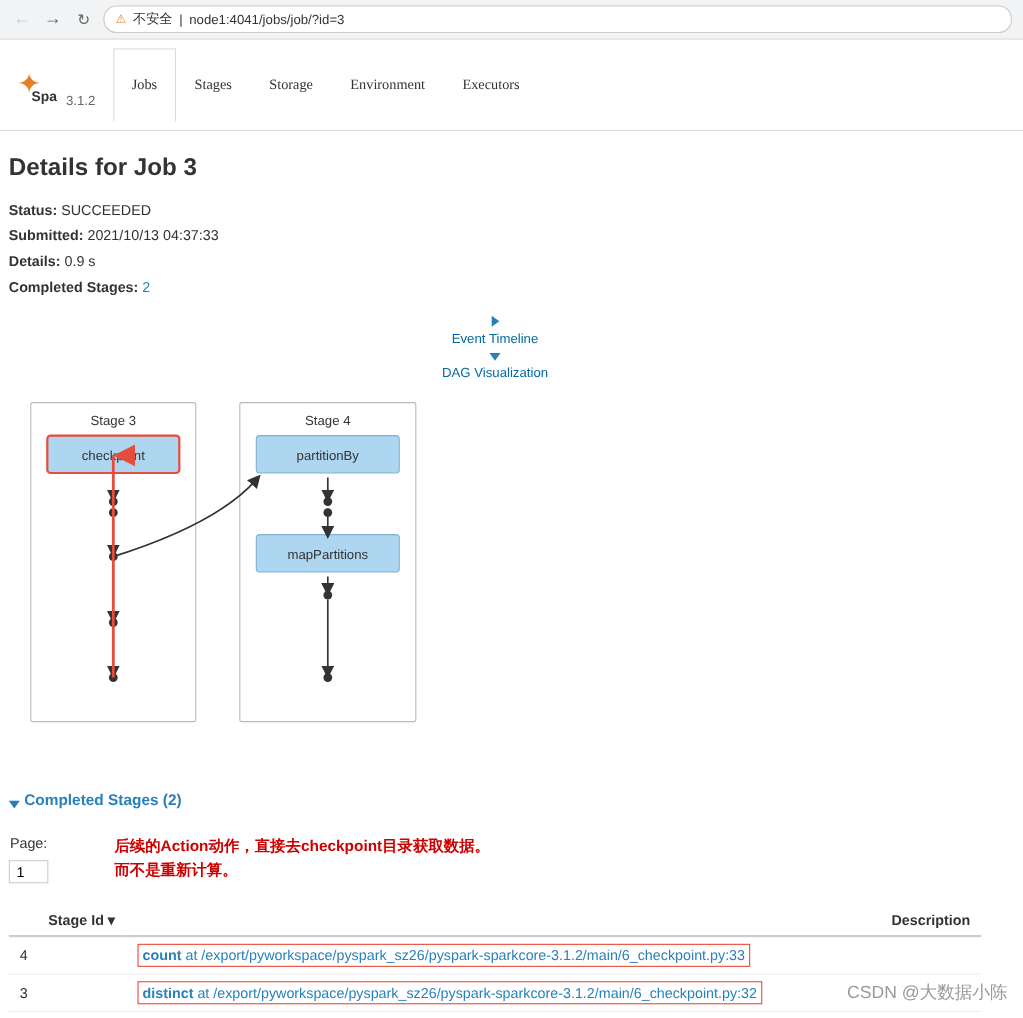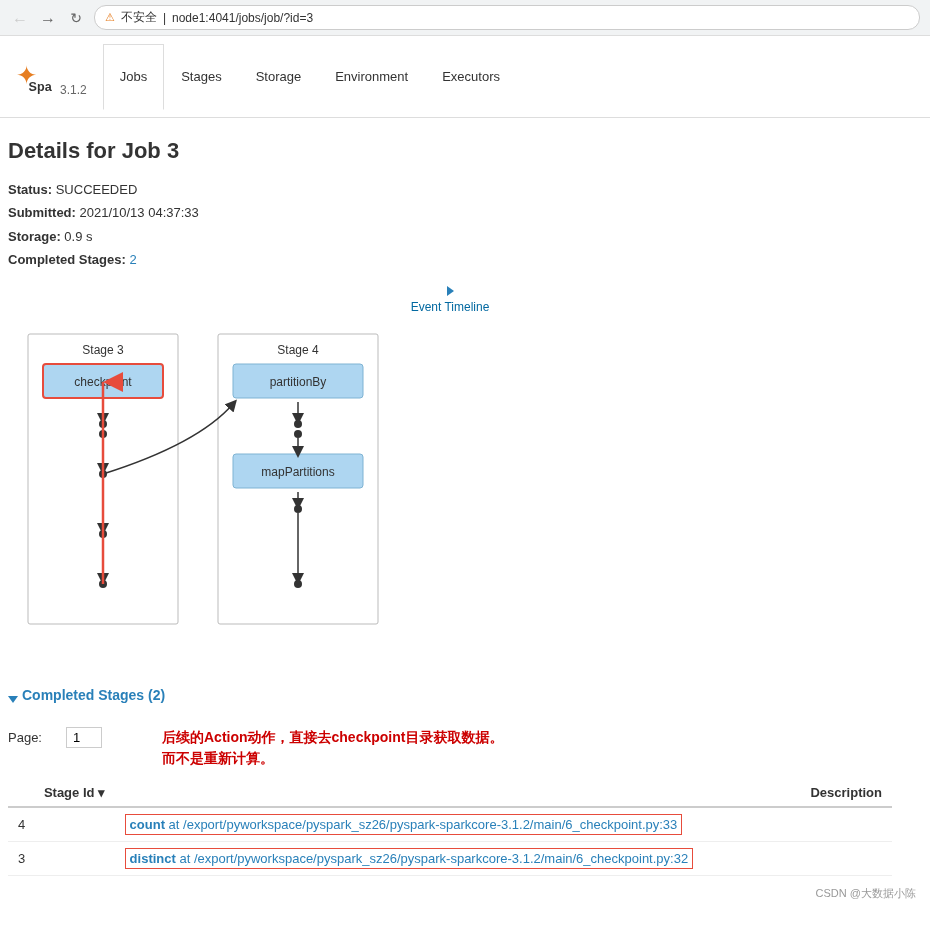--- a/index.html
+++ b/index.html
@@ -73,20 +73,21 @@
       gap: 0;
     }
     .nav-tab {
       padding: 24px 16px;
       cursor: pointer;
       color: #333;
       border: 1px solid transparent;
       font-size: 13px;
       background: none;
       text-decoration: none;
+      font-family: Liberation Serif, serif;
     }
     .nav-tab.active {
       background: #fff;
       border-color: #ddd;
       border-bottom-color: #fff;
       margin-bottom: -1px;
     }
 
     
     .main-content {
@@ -154,23 +155,24 @@
       font-size: 14px;
       font-weight: bold;
       margin-left: 60px;
       display: inline-block;
       line-height: 1.5;
     }
 
     .page-line {
       display: flex;
       align-items: center;
-      gap: 24px;
+      gap: 8px;
       margin-bottom: 10px;
       font-size: 13px;
+      flex-direction: column;
     }
     .page-line .page-input {
       border: 1px solid #ccc;
       padding: 2px 6px;
       width: 36px;
       font-size: 13px;
     }
 
     
     .stages-table {
@@ -194,23 +196,23 @@
       border-bottom: 1px solid #eee;
     }
     .stage-link {
       color: #2980b9;
       text-decoration: none;
     }
 
     
     .watermark {
       position: fixed;
-      bottom: 22px;
+      bottom: 10px;
       right: 10px;
-      font-size: 11px;
+      font-size: 16px;
       color: #999;
       background: rgba(255,255,255,0.7);
       padding: 2px 4px;
     }
   </style>
 </head>
 <body>
 
 <div class="browser-bar">
   <button class="nav-btn disabled">←</button>
@@ -249,37 +251,41 @@
   <div class="job-meta">
     <div>
       <span class="label">Status:</span>
       <span>SUCCEEDED</span>
     </div>
     <div>
       <span class="label">Submitted:</span>
       <span>2021/10/13 04:37:33</span>
     </div>
     <div>
-      <span class="label">Storage:</span>
+      <span class="label">Details:</span>
       <span>0.9 s</span>
     </div>
     <div>
       <span class="label">Completed Stages:</span>
       <a class="completed-stages-link">2</a>
     </div>
   </div>
 
   <div class="collapsible-section">
     <a class="collapsible-header">
       <span class="triangle-right"></span>
       <span>Event Timeline</span>
     </a>
   </div>
 
   <div class="collapsible-section">
+    <a class="collapsible-header">
+      <span class="triangle-down"></span>
+      <span>DAG Visualization</span>
+    </a>
 
     <div class="dag-svg-wrapper">
       <svg width="400" height="340" viewBox="0 0 400 340" xmlns="http://www.w3.org/2000/svg">
 
         <rect x="20" y="10" width="150" height="290" rx="2" ry="2" fill="none" stroke="#bbb" stroke-width="1"></rect>
         <text x="95" y="30" text-anchor="middle" font-size="12" fill="#333">Stage 3</text>
 
         <rect x="35" y="40" width="120" height="34" rx="3" ry="3" fill="#aed6f1" stroke="#e74c3c" stroke-width="2"></rect>
         <text x="95" y="62" text-anchor="middle" font-size="12" fill="#333">checkpoint</text>
 

